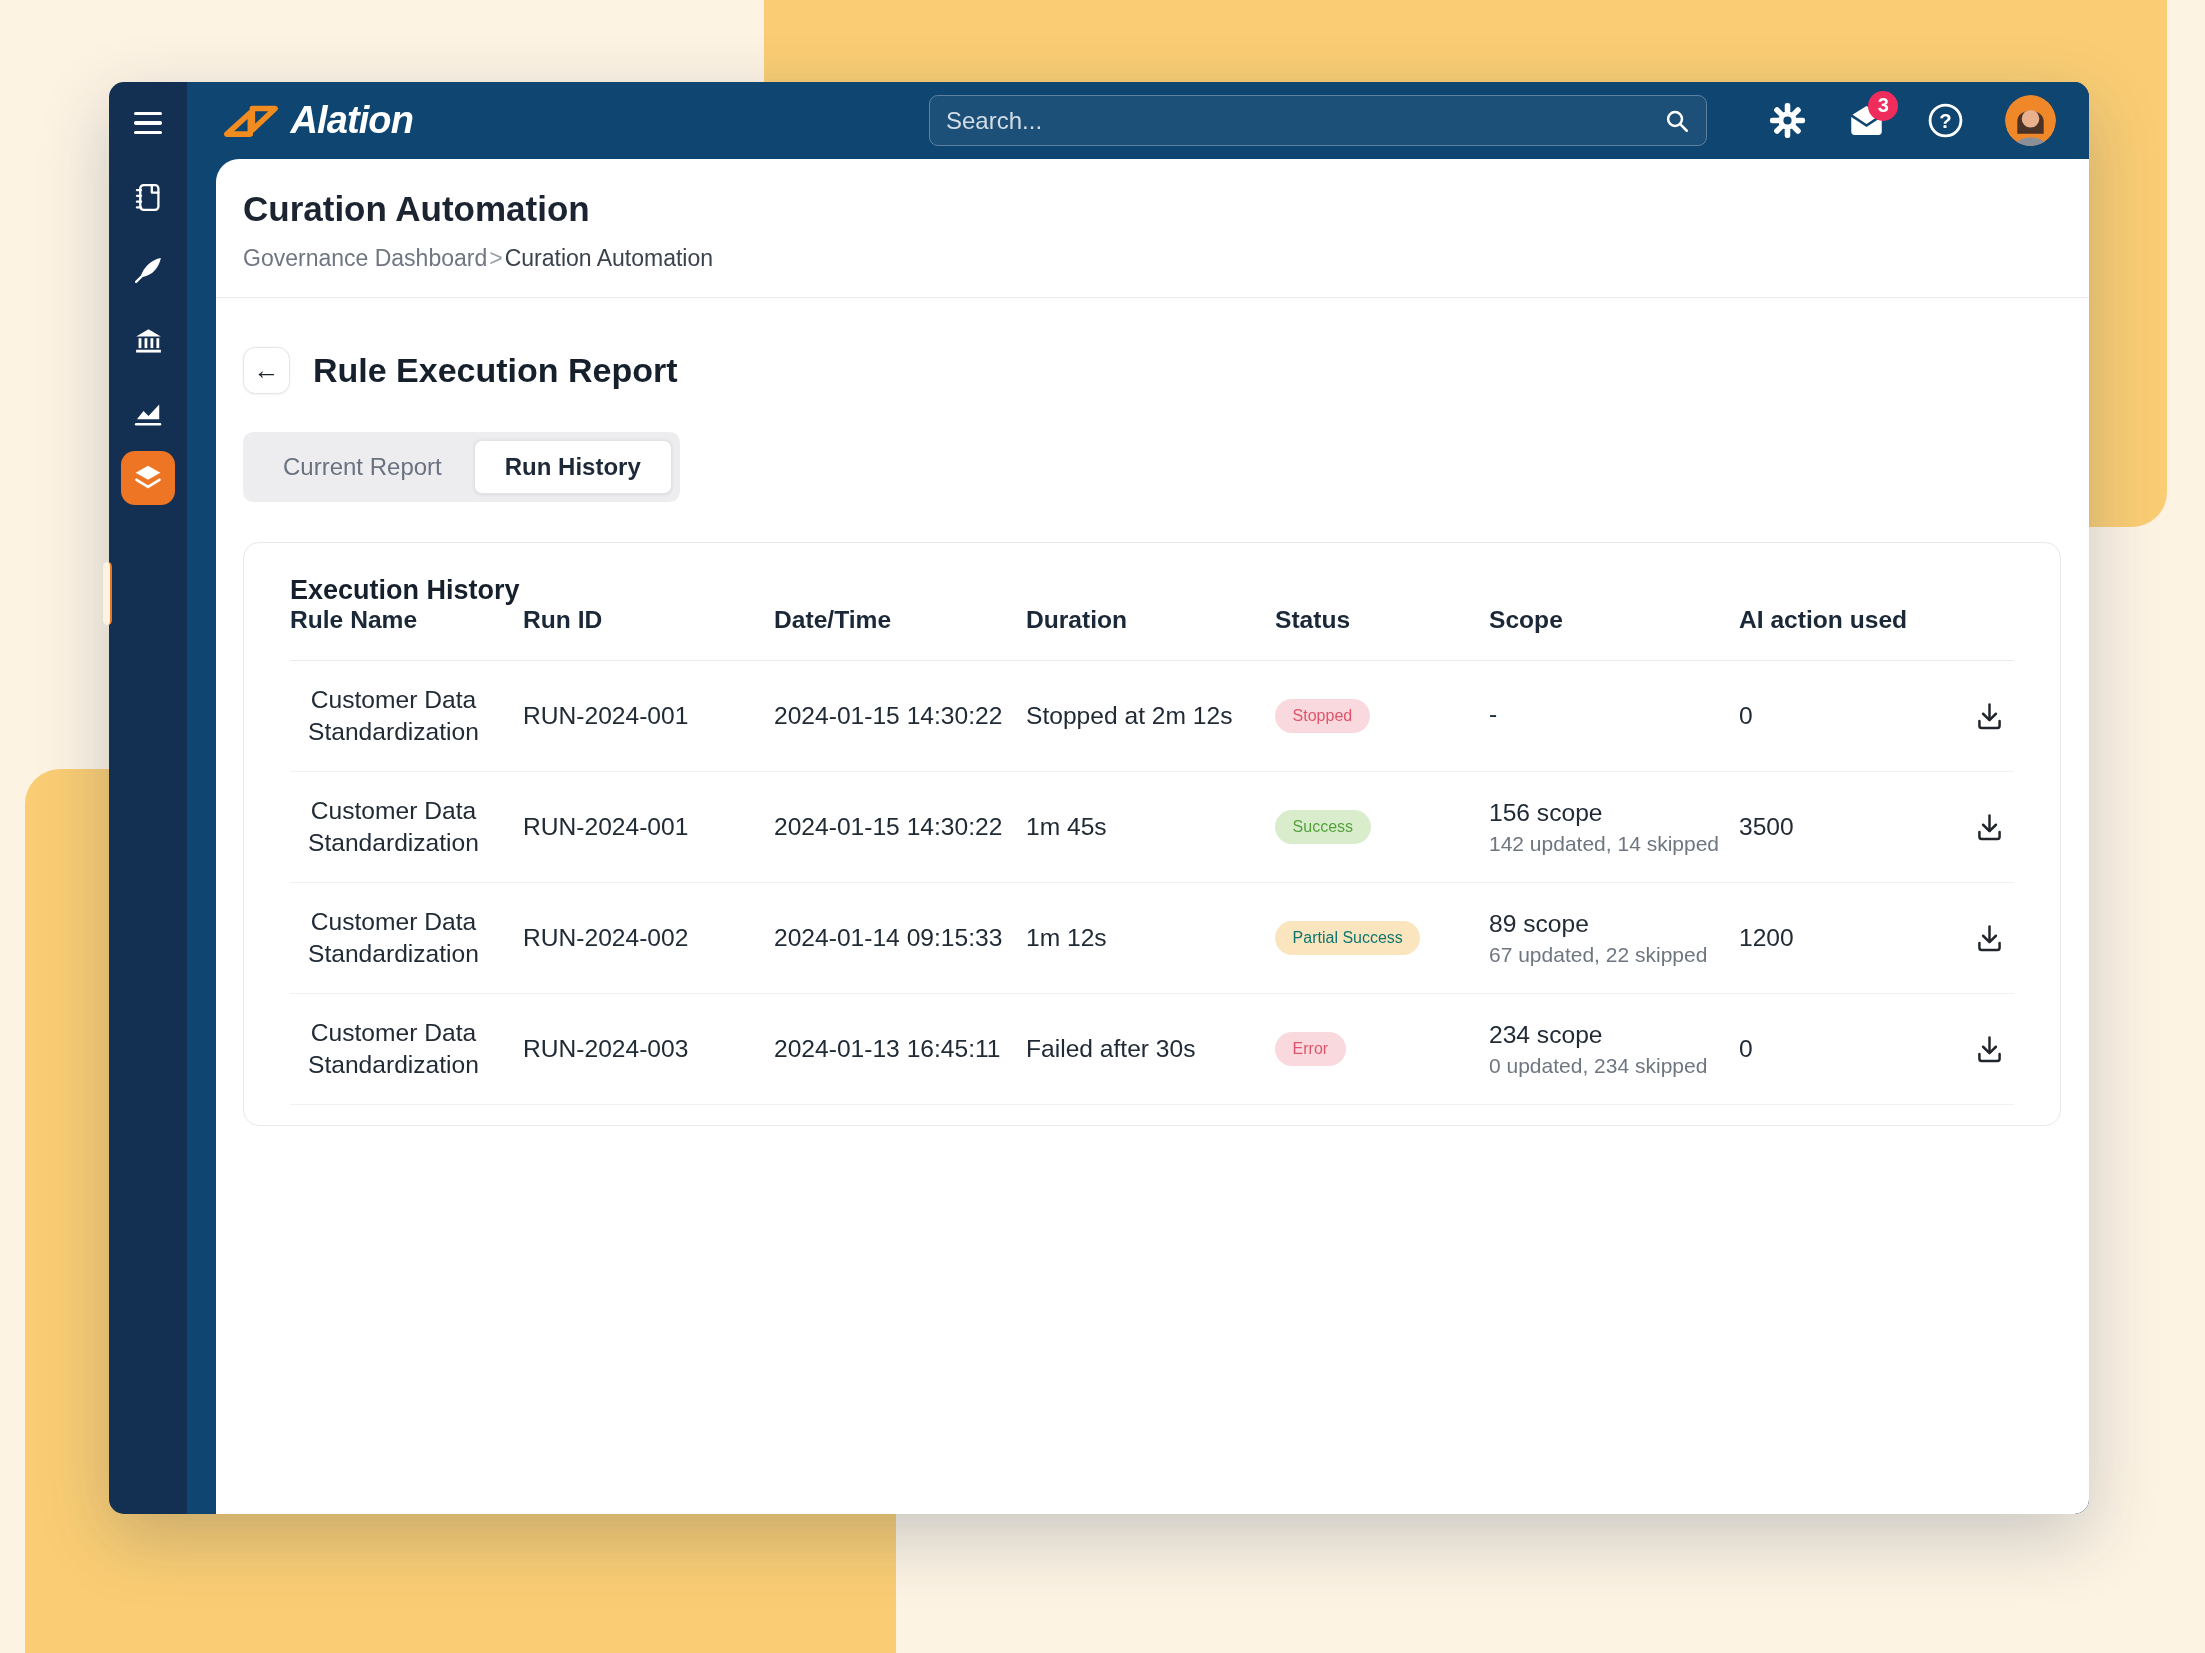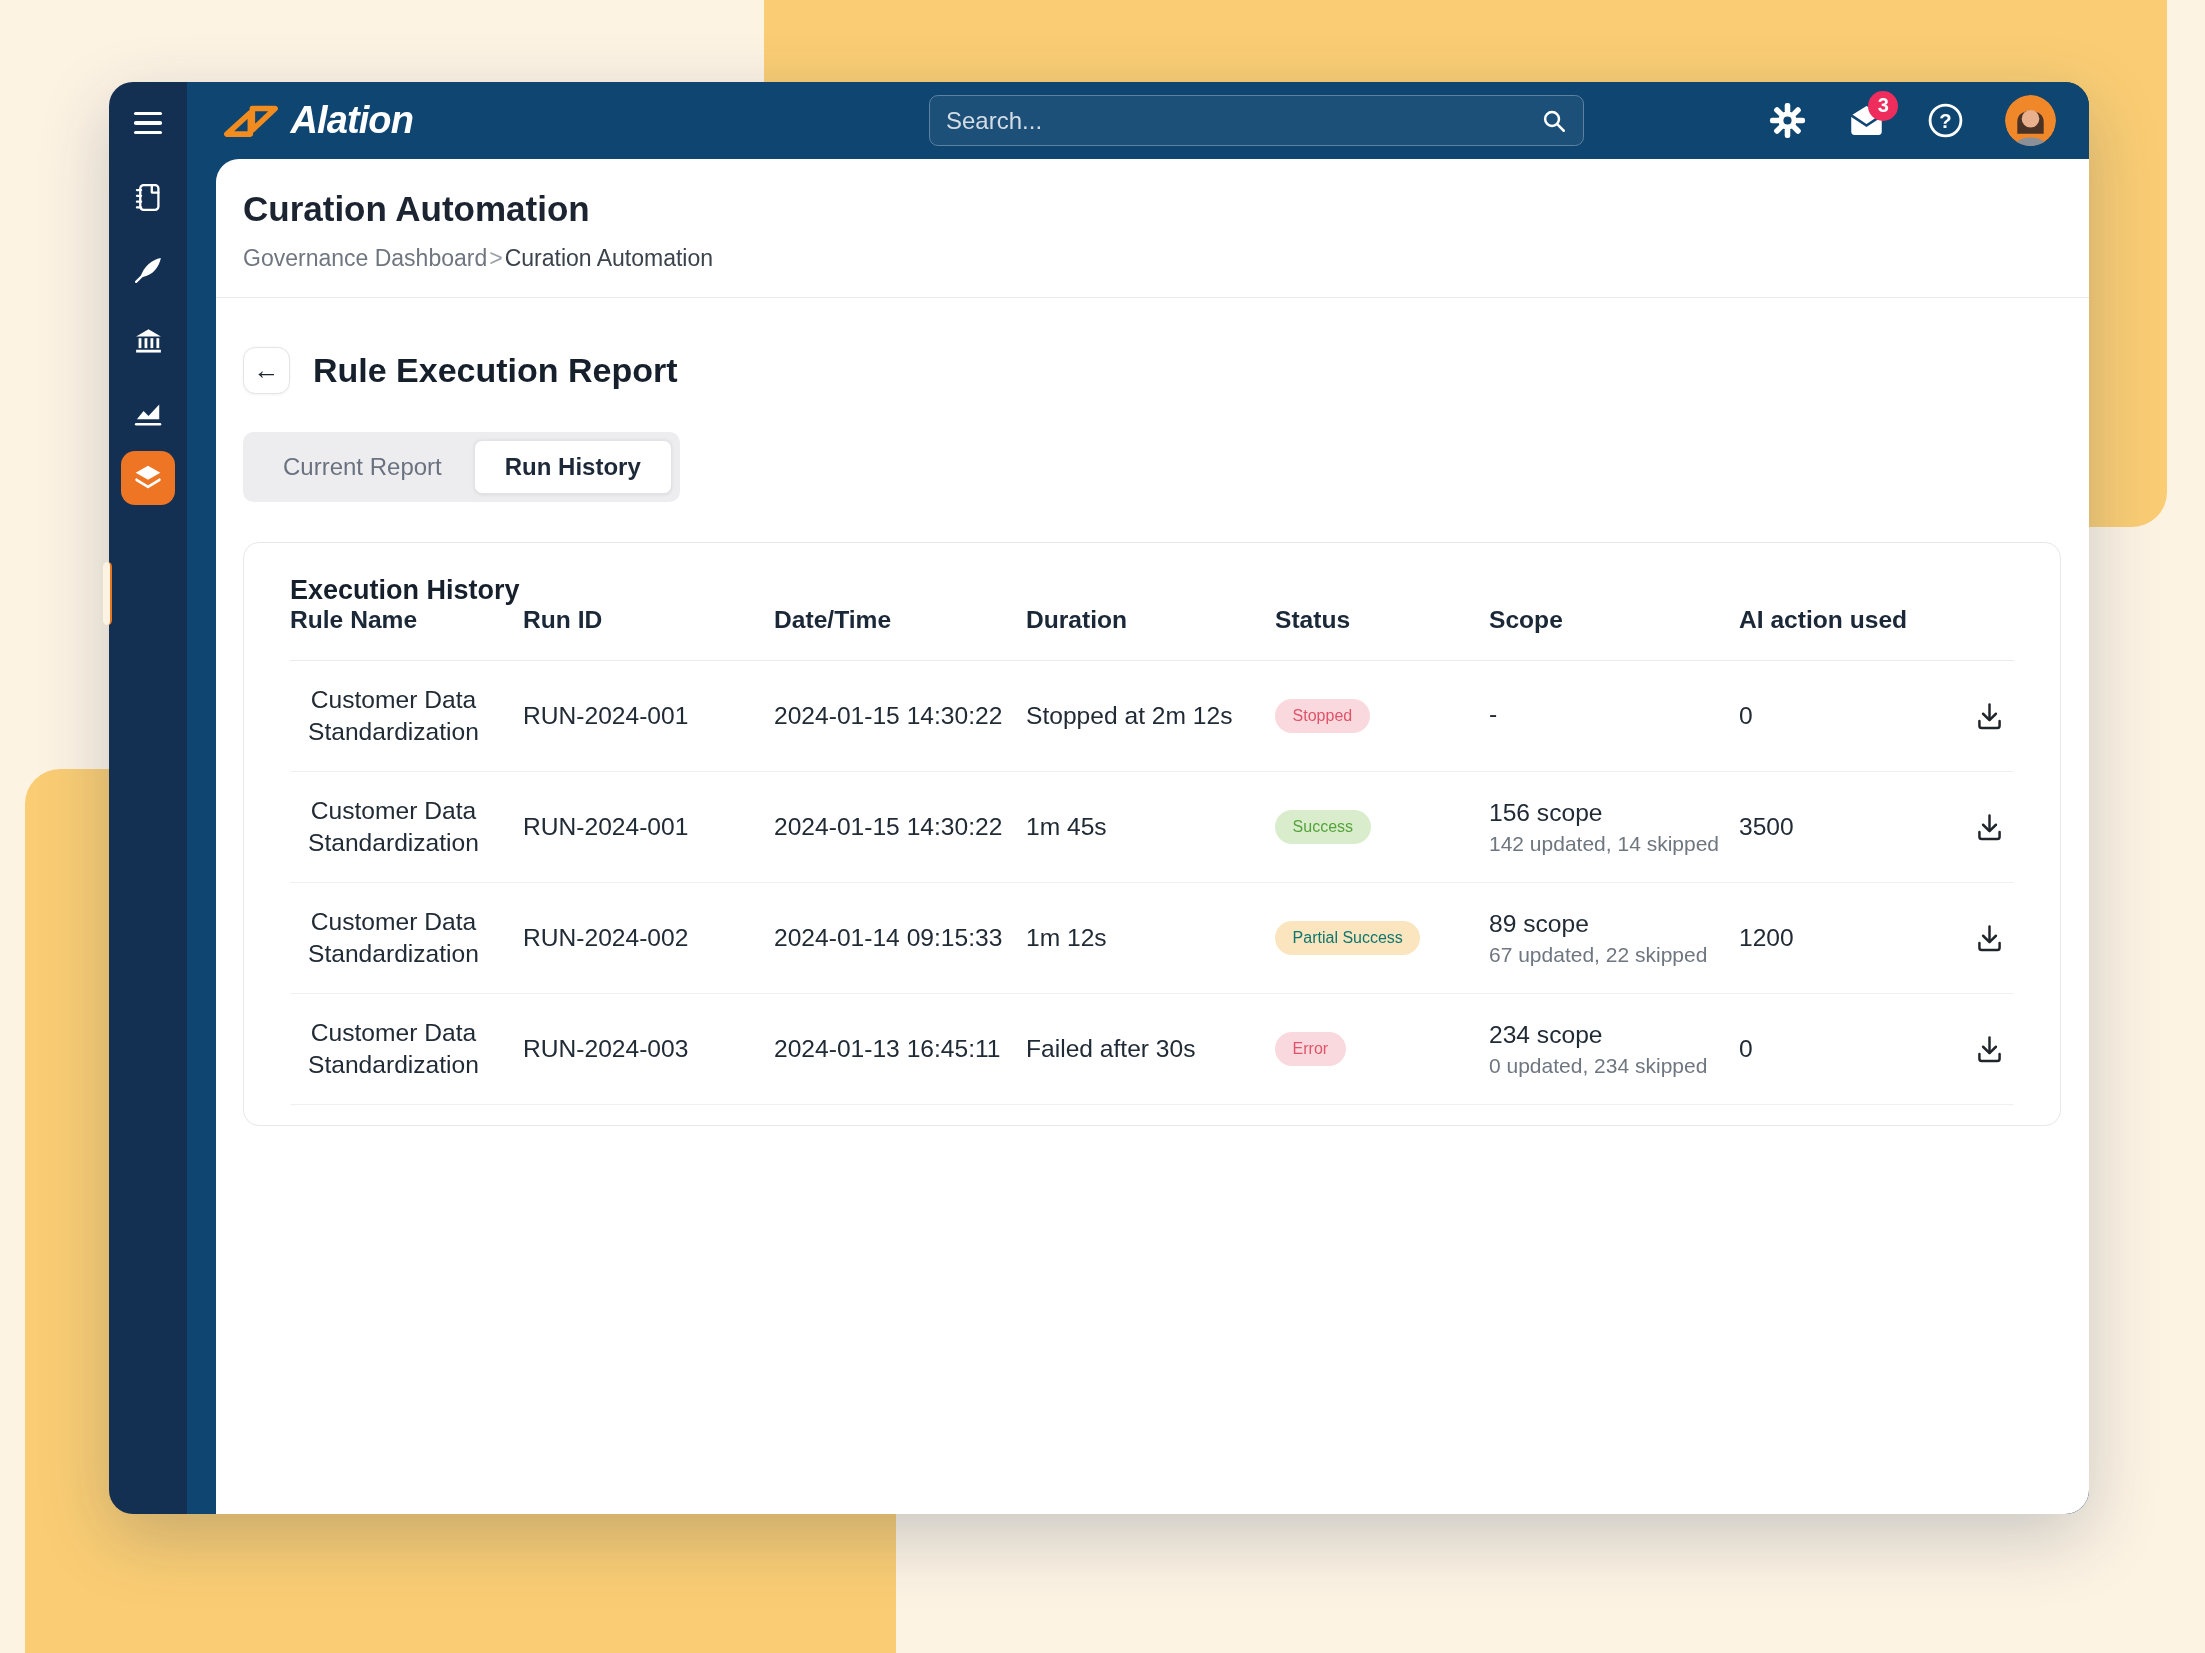--- a/index.html
+++ b/index.html
@@ -11,39 +11,39 @@
     color:#1B2430;
   }
   
   .blob-tr { position:absolute; left:764px; top:-53px; width:1403px; height:580px;
              background:#FACD74; border-radius:35px; }
   .blob-bl { position:absolute; left:24.6px; top:769px; width:871px; height:966px;
              background:#FACD74; border-radius:35px; }
 
   
   .window { position:absolute; left:109px; top:82px; width:1980px; height:1432px;
-            border-radius:24px; background:#132F52; display:flex; overflow:hidden;
+            border-radius:15px; background:#132F52; display:flex; overflow:hidden;
             box-shadow:0 23px 70px rgba(18,45,80,.22); z-index:2; }
 
   
   .rail { width:78px; flex:0 0 78px; display:flex; flex-direction:column; align-items:center; }
   .hamburger { margin-top:30px; width:28px; height:22px; display:flex; flex-direction:column;
                justify-content:space-between; cursor:pointer; }
   .hamburger span { display:block; height:3.2px; border-radius:1.8px; background:#fff; }
   .rail-nav { margin-top:47px; display:flex; flex-direction:column; gap:39px; align-items:center; }
   .rail-icon { width:33px; height:33px; display:flex; align-items:center; justify-content:center; }
   .active-tile { margin-top:21px; width:54px; height:54px; border-radius:14px; background:#EE7524;
                  display:flex; align-items:center; justify-content:center; }
 
   
   .main { flex:1; min-width:0; background:#0F4571; display:flex; flex-direction:column; }
   .topbar { height:77px; flex:0 0 77px; display:flex; align-items:center; position:relative; }
   .logo { margin-left:35px; display:flex; align-items:center; gap:10.5px; }
   .logo-text { color:#fff; font-size:38px; font-weight:bold; font-style:italic; letter-spacing:-0.9px; }
-  .search-box { position:absolute; left:742px; top:13px; width:655px; height:51px;
+  .search-box { position:absolute; left:742px; top:13px; width:778px; height:51px;
                 background:#1D5078; border:1.8px solid #5E81A1; border-radius:8.8px;
                 display:flex; align-items:center; padding:0 16px; }
   .search-box input { flex:1; background:transparent; border:none; outline:none;
                       color:#EAEFF4; font-size:24px; font-family:"Liberation Sans",sans-serif; }
   .search-box input::placeholder { color:#D4DDE6; }
   .topbar-icons { margin-left:auto; margin-right:33px; display:flex; align-items:center; gap:40px; }
   .tb-icon { position:relative; width:39px; height:39px; display:flex; align-items:center;
              justify-content:center; cursor:pointer; }
   .badge { position:absolute; top:-10.5px; right:-12.3px; min-width:30px; height:30px; border-radius:15px;
            background:#EE2D5D; color:#fff; font-size:20px; font-weight:bold;

